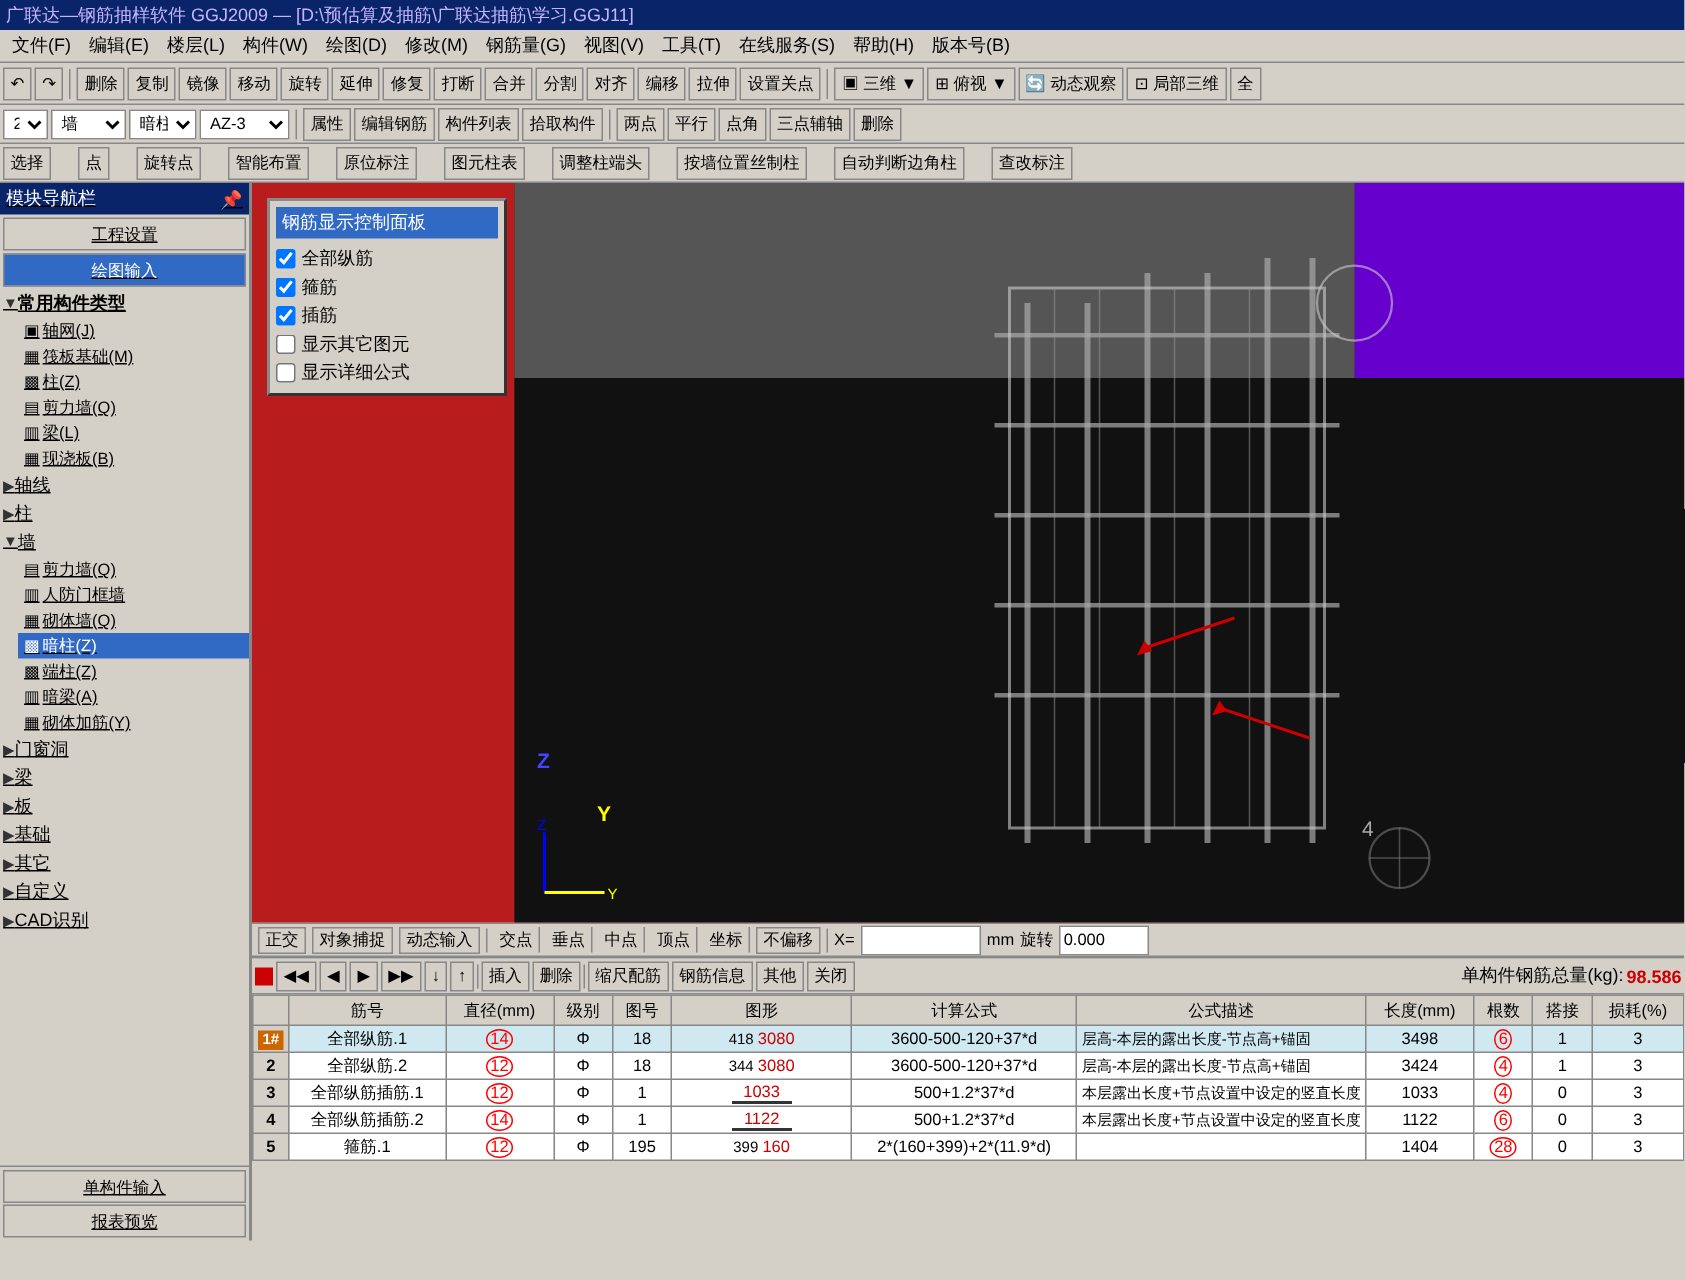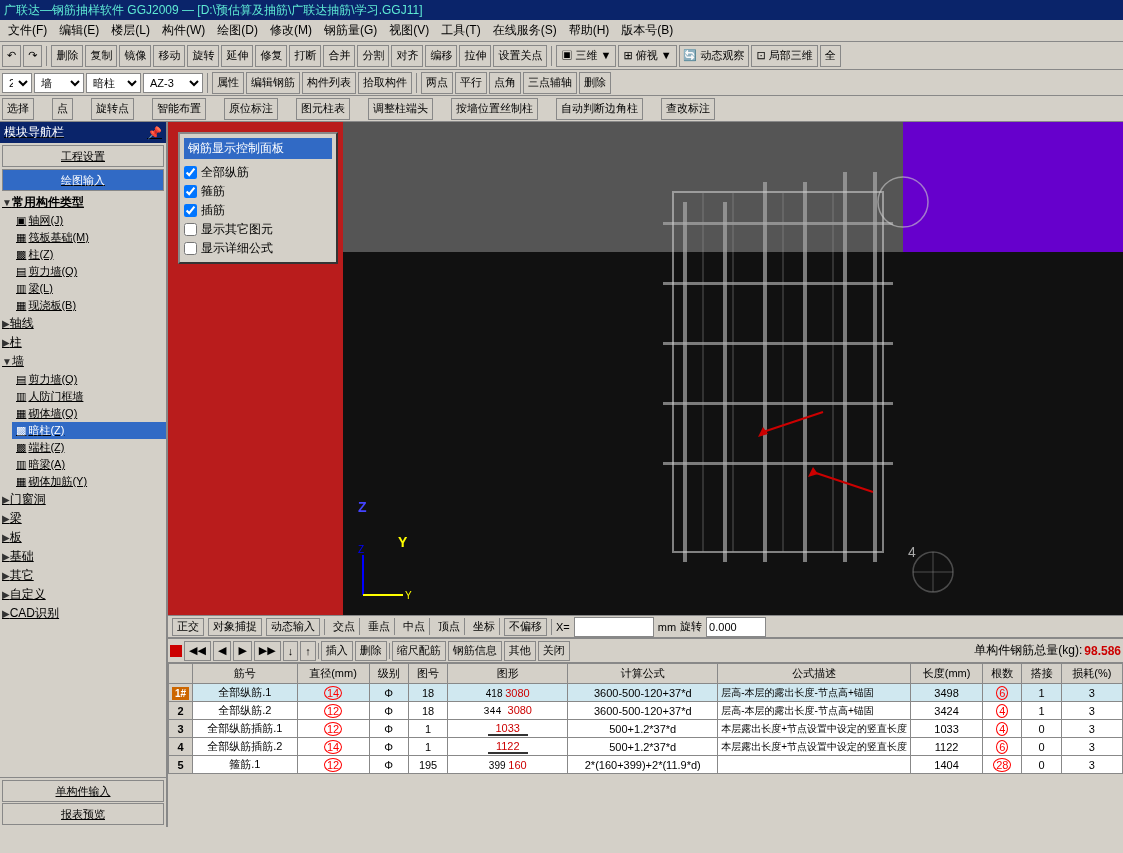--- a/index.html
+++ b/index.html
@@ -1,19 +1,19 @@
 <!DOCTYPE html>
 <html><head>
   <meta charset="utf-8">
   <style>
     * { margin: 0; padding: 0; box-sizing: border-box; }
     body { width: 1123px; height: 853px; overflow: hidden; font-family: SimSun, '宋体', sans-serif; font-size: 12px; background: #d4d0c8; }
     
     
-    .title-bar { background: #0a246a; color: #5eead4; height: 20px; display: flex; align-items: center; padding: 0 4px; font-size: 12px; }
+    .title-bar { background: #0a246a; color: #c4b5fd; height: 20px; display: flex; align-items: center; padding: 0 4px; font-size: 12px; }
     
     
     .menu-bar { background: #d4d0c8; height: 22px; display: flex; align-items: center; padding: 0 2px; border-bottom: 1px solid #888; }
     .menu-item { padding: 2px 6px; cursor: pointer; font-size: 12px; }
     
     
     .toolbar { background: #d4d0c8; height: 28px; display: flex; align-items: center; padding: 2px; border-bottom: 1px solid #888; gap: 2px; }
     .toolbar-btn { background: #d4d0c8; border: 1px solid #888; padding: 2px 4px; font-size: 11px; cursor: pointer; height: 22px; display: flex; align-items: center; gap: 2px; }
     .toolbar-separator { width: 1px; height: 20px; background: #888; margin: 0 2px; }
     
@@ -125,21 +125,21 @@
   <button class="toolbar-btn">全</button>
 </div>
 
 <div class="toolbar2">
   <select style="width:30px;">
     <option>2</option>
   </select>
   <select style="width:50px;">
     <option>墙</option>
   </select>
-  <select style="width:55px;">
+  <select style="width:45px;">
     <option>暗柱</option>
   </select>
   <select style="width:60px;">
     <option>AZ-3</option>
   </select>
   <div class="toolbar-separator"></div>
   <button class="toolbar-btn">属性</button>
   <button class="toolbar-btn">编辑钢筋</button>
   <button class="toolbar-btn">构件列表</button>
   <button class="toolbar-btn">拾取构件</button>
@@ -456,21 +456,21 @@
                 <td style="background: rgb(208, 232, 240);"><span style="border:1px solid red; border-radius:50%; padding:0 2px; color:red;">6</span></td>
                 <td style="background: rgb(208, 232, 240);">1</td>
                 <td style="background: rgb(208, 232, 240);">3</td>
               </tr>
               <tr>
                 <td class="row-num">2</td>
                 <td style="">全部纵筋.2</td>
                 <td style=""><span style="border:1px solid red; border-radius:50%; padding:0 2px; color:red;">12</span></td>
                 <td style="">Φ</td>
                 <td style="">18</td>
-                <td style="text-align: center;"><span style="font-size:10px;font-family:Liberation Mono, monospace;">344 </span><span style="color:#cc0000;">3080</span></td>
+                <td style="text-align: center;"><span style="font-size:10px;">344 </span><span style="color:#cc0000;">3080</span></td>
                 <td style="">3600-500-120+37*d</td>
                 <td style="text-align: left; font-size: 10px;">层高-本层的露出长度-节点高+锚固</td>
                 <td style="">3424</td>
                 <td style=""><span style="border:1px solid red; border-radius:50%; padding:0 2px; color:red;">4</span></td>
                 <td style="">1</td>
                 <td style="">3</td>
               </tr>
               <tr>
                 <td class="row-num">3</td>
                 <td style="">全部纵筋插筋.1</td>

